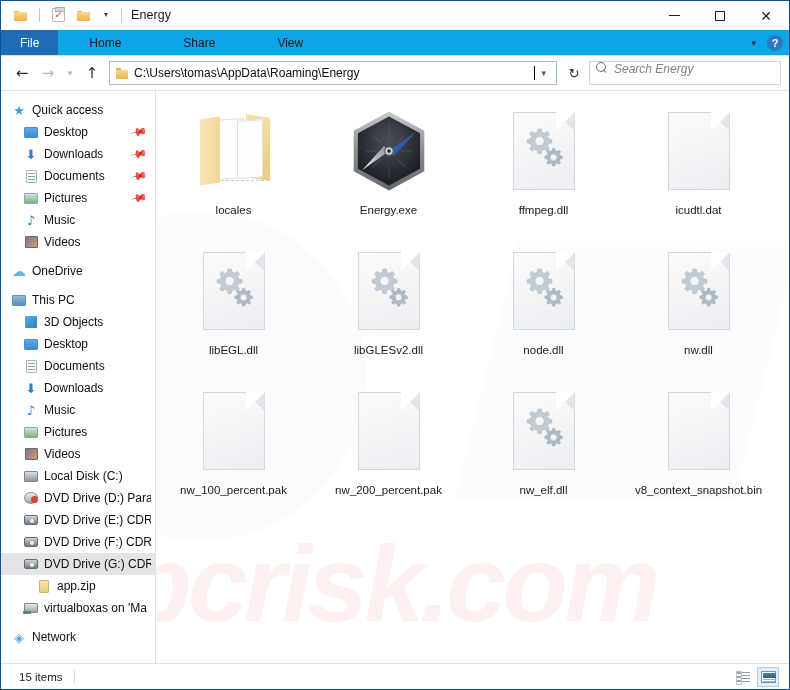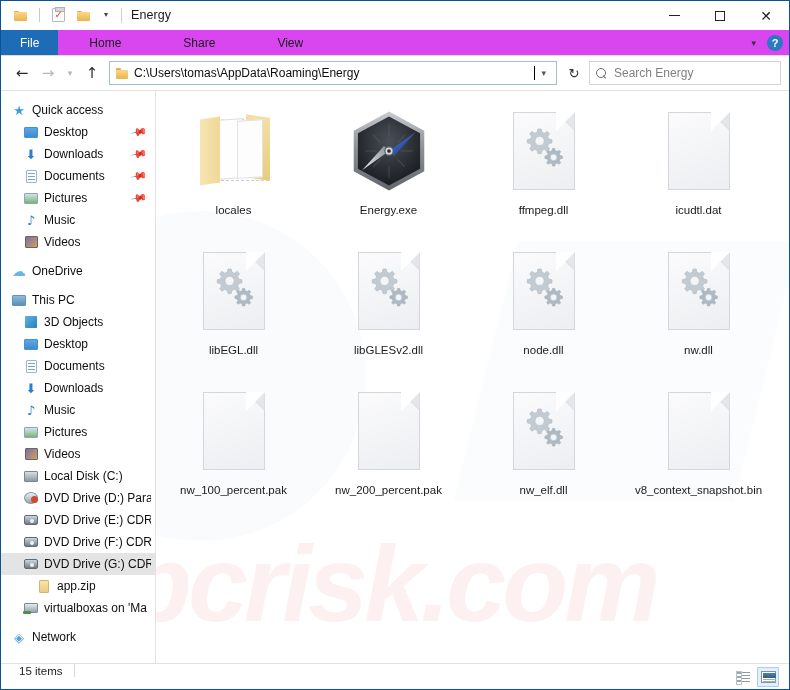--- a/index.html
+++ b/index.html
@@ -75,21 +75,21 @@
     color: #222; font-size: 12px;
   }
   .wc-min-glyph { display:block; width:11px; height:1px; background:#222; }
   .wc-max-glyph { display:block; width:10px; height:10px; border:1px solid #222; }
   .wc-close-glyph { font-size: 14px; line-height: 1; font-family: "DejaVu Sans", sans-serif; }
 
   
   #ribbon {
     height: 26px; flex: 0 0 26px;
     display: flex; align-items: stretch;
-    background: #d946ef;
+    background: #0ea5e9;
     border-bottom: 1px solid #dcdcdc;
     position: relative;
   }
   .tab {
     padding: 0 31px; display: flex; align-items: center;
     font-size: 12px; color: #1b1b1b;
   }
   .tab-file {
     background: #1e6cb5; color: #fff; padding: 0 19px;
   }
@@ -153,22 +153,23 @@
   }
   .path-chev { font-size: 9px; color: #555; padding: 0 6px; }
 
   .refresh-btn {
     width: 26px; height: 24px; display: flex; align-items: center; justify-content: center;
     font-size: 13px; color: #333; font-family: "DejaVu Sans", sans-serif;
   }
   #searchbox {
     width: 192px; height: 24px; flex: 0 0 192px;
     border: 1px solid #d4d4d4; background: #fff;
-    display: flex; align-items: center; padding: 0 6px; gap: 7px;
+    display: flex; padding: 0 6px; gap: 7px;
     margin-left: 2px;
+    font-style: italic;
   }
   .search-icon {
     width: 11px; height: 11px; position: relative; flex: 0 0 11px;
   }
   .search-icon::before {
     content:""; position:absolute; left:0; top:0;
     width:8px; height:8px; border:1.2px solid #6d6d6d; border-radius:50%;
   }
   .search-icon::after {
     content:""; position:absolute; left:7px; top:7px;
@@ -349,24 +350,24 @@
     border-bottom: 19px solid transparent;
   }
   .gears { position: absolute; left: 7px; top: 14px; }
 
   
   .hex-ico { width: 84px; height: 84px; }
 
   
   #statusbar {
     height: 26px; flex: 0 0 26px;
-    display: flex; align-items: flex-end;
+    display: flex; align-items: center;
     border-top: 1px solid #e2e2e2;
     background: #ffffff;
-    padding: 12px 8px;
+    padding: 4px 8px;
     position: relative;
   }
   #itemcount { font-size: 11.5px; color: #1c1c1c; padding-left: 10px; }
   .status-sep { width: 1px; height: 14px; background: #d9d9d9; margin-left: 12px; }
   .view-btns {
     position: absolute; right: 10px; top: 0; height: 26px;
     display: flex; align-items: center; gap: 3px;
   }
   .vb {
     width: 22px; height: 20px; display: flex; align-items: center; justify-content: center;

